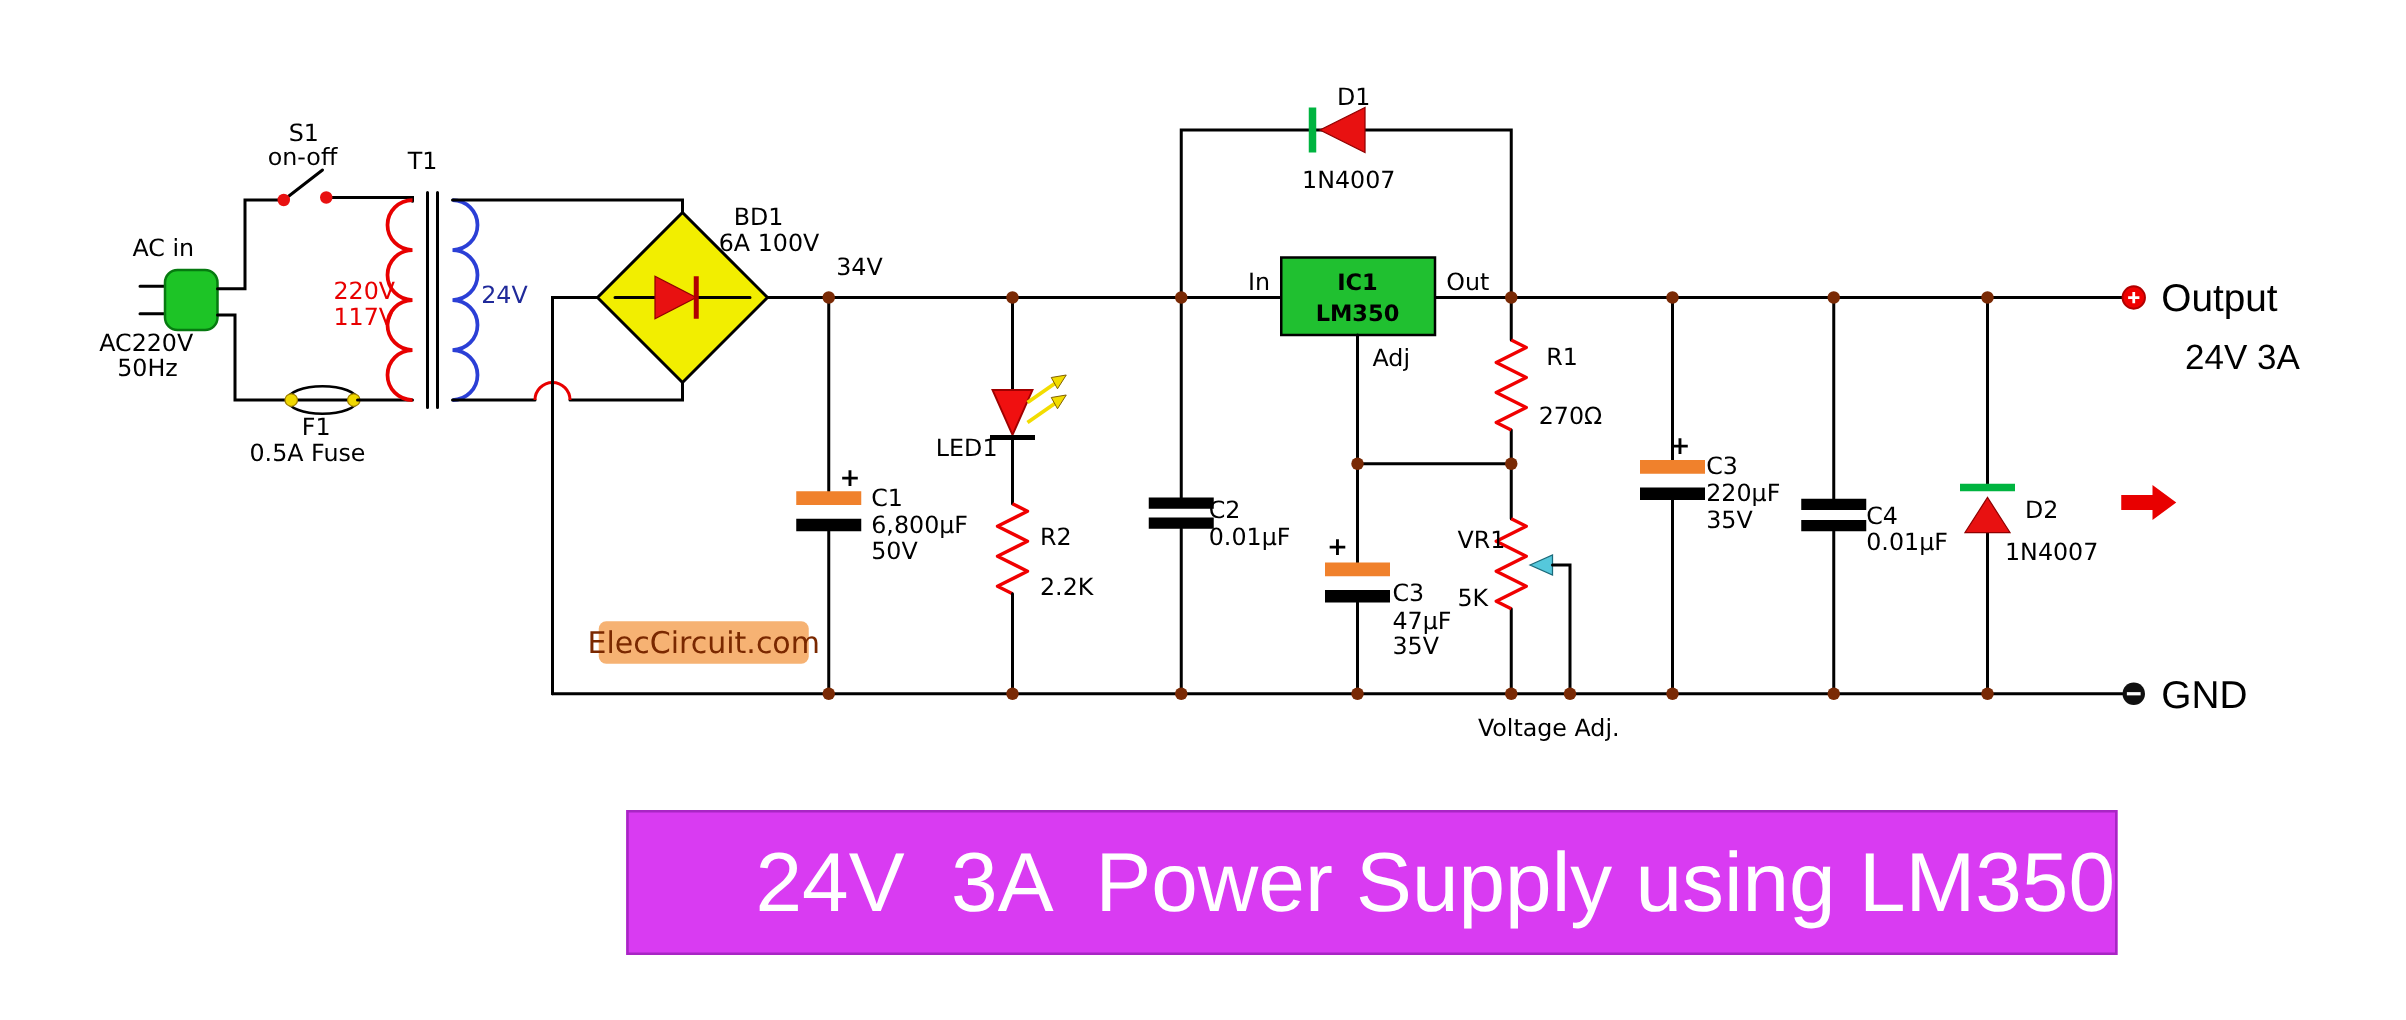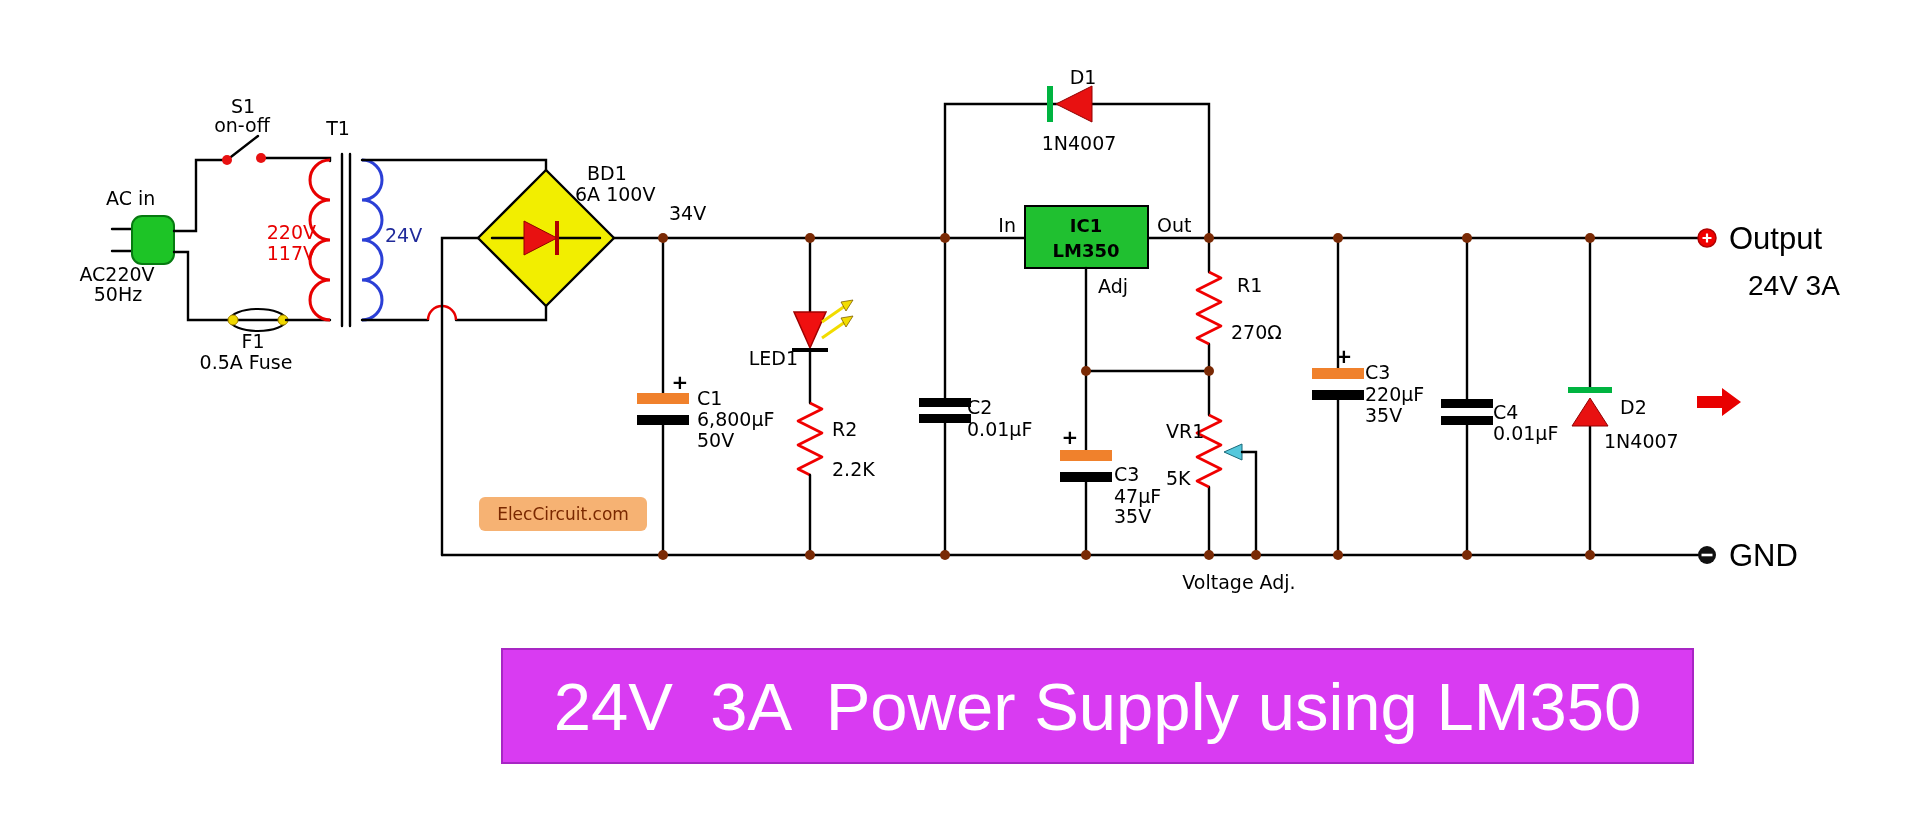--- a/index.html
+++ b/index.html
@@ -14,25 +14,25 @@
   .res{stroke:var(--resistor,#e00);stroke-width:2.7;fill:none;stroke-linejoin:round}
   .lbl{font-family:"DejaVu Sans",sans-serif;font-size:19px;fill:var(--label,#000)}
   .lbl-red{fill:var(--label-red,#e00)}
   .lbl-blue{fill:var(--label-blue,#229)}
   .lbl-plus{font-size:20px;font-weight:bold}
   .lbl-big{font-family:"Liberation Sans",sans-serif;font-size:31px}
   .lbl-out2{font-family:"Liberation Sans",sans-serif;font-size:28px}
   .lbl-ic{font-size:18px;font-weight:bold}
   #title-banner{position:absolute;left:501px;top:648px;width:1193px;height:116px;
     background:var(--title-bg,#d93bf2);border:2px solid var(--title-border,#a826c4);
-    display:flex;align-items:center;justify-content:center;color:var(--title-text,#fff);
+    display:flex;align-items:center;justify-content:flex-end;color:var(--title-text,#fff);
     font-family:"Liberation Sans",sans-serif;font-size:67px;white-space:pre}
   #watermark{position:absolute;left:479px;top:497px;width:168px;height:34px;
     background:var(--watermark-bg,#f6b273);border-radius:6px;display:flex;align-items:center;
-    justify-content:center;color:var(--watermark-text,#7a2800);font-size:17px}
+    justify-content:center;color:var(--watermark-text,#7a2800);font-size:24px}
 </style>
 </head>
 <body>
 
 <div id="stage">
 
 <svg id="schematic" width="1925" height="816" viewBox="0 0 1925 816">
 
   <g>
     <path class="wire" d="M112 229 H134 M112 251 H134"></path>

